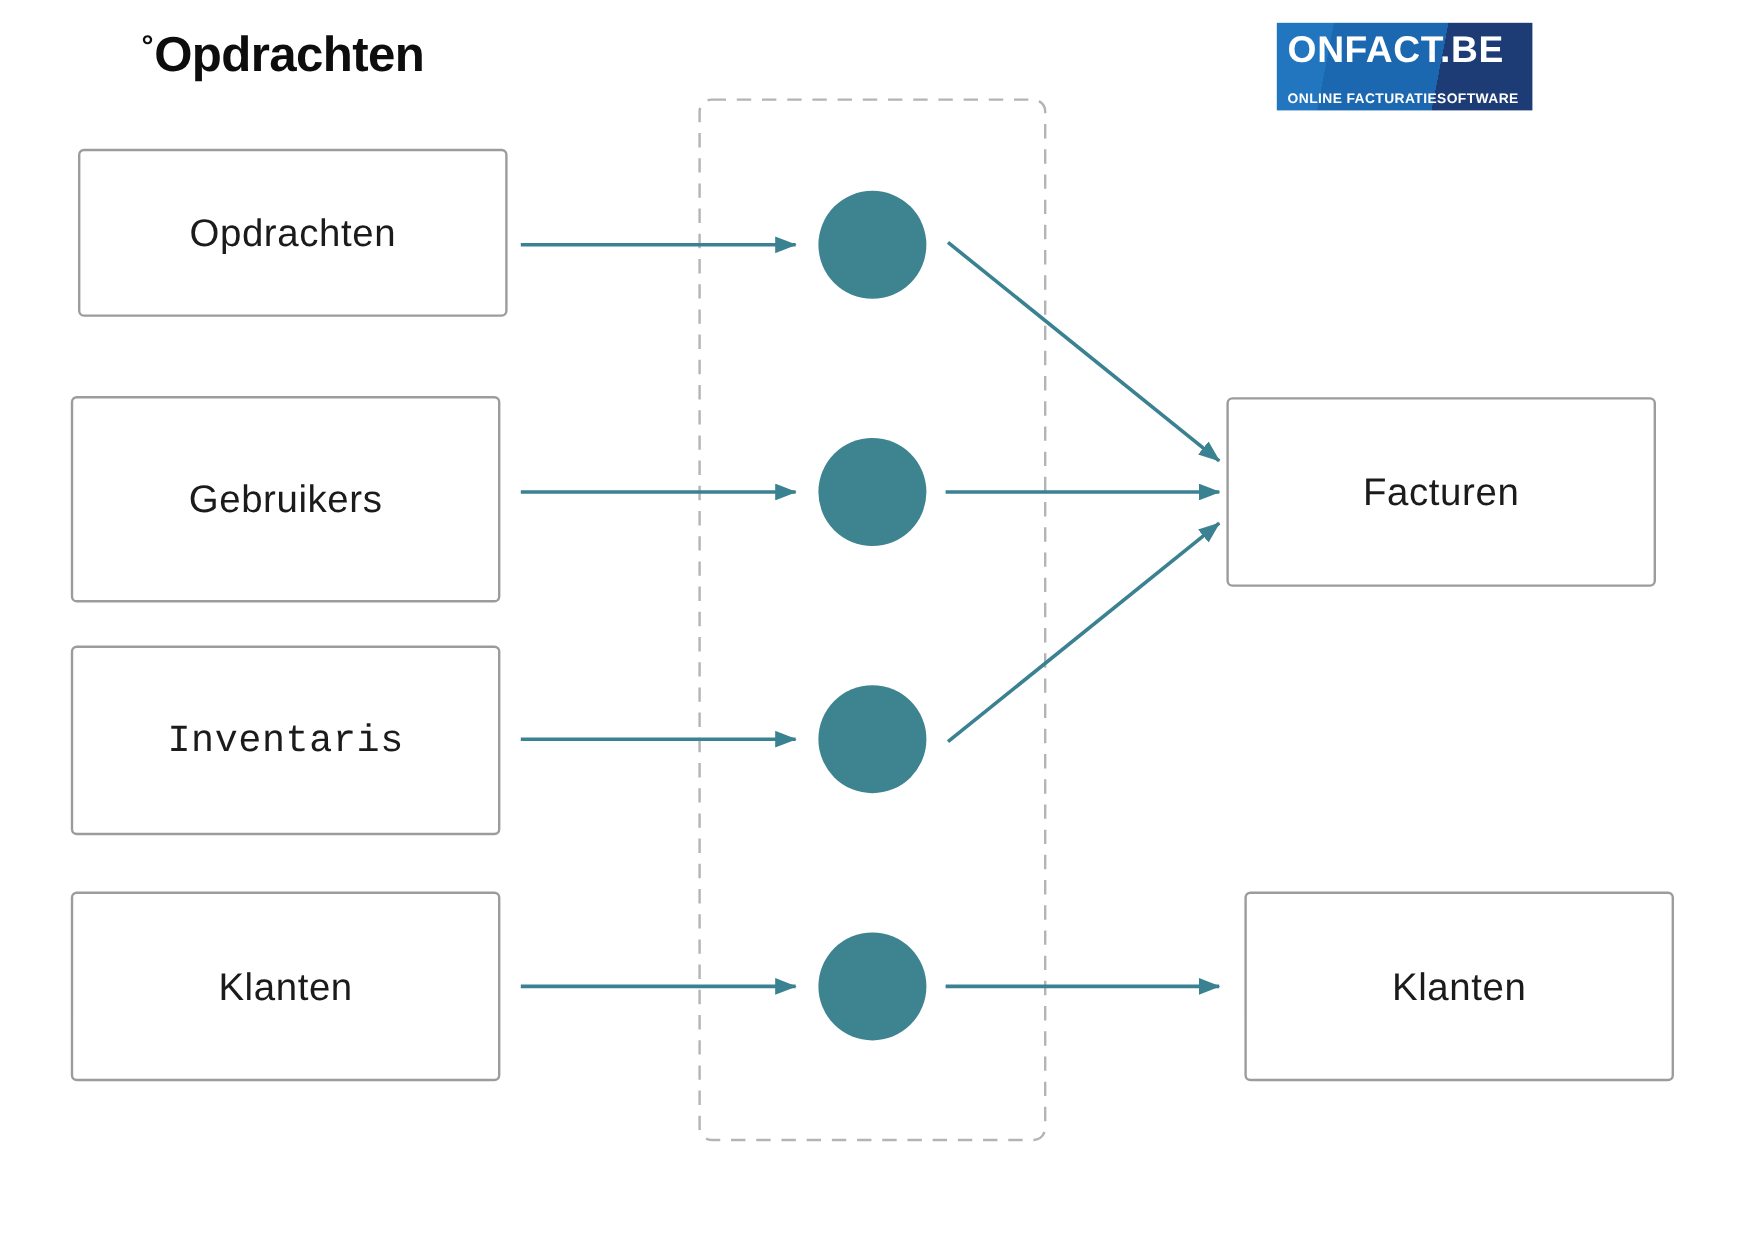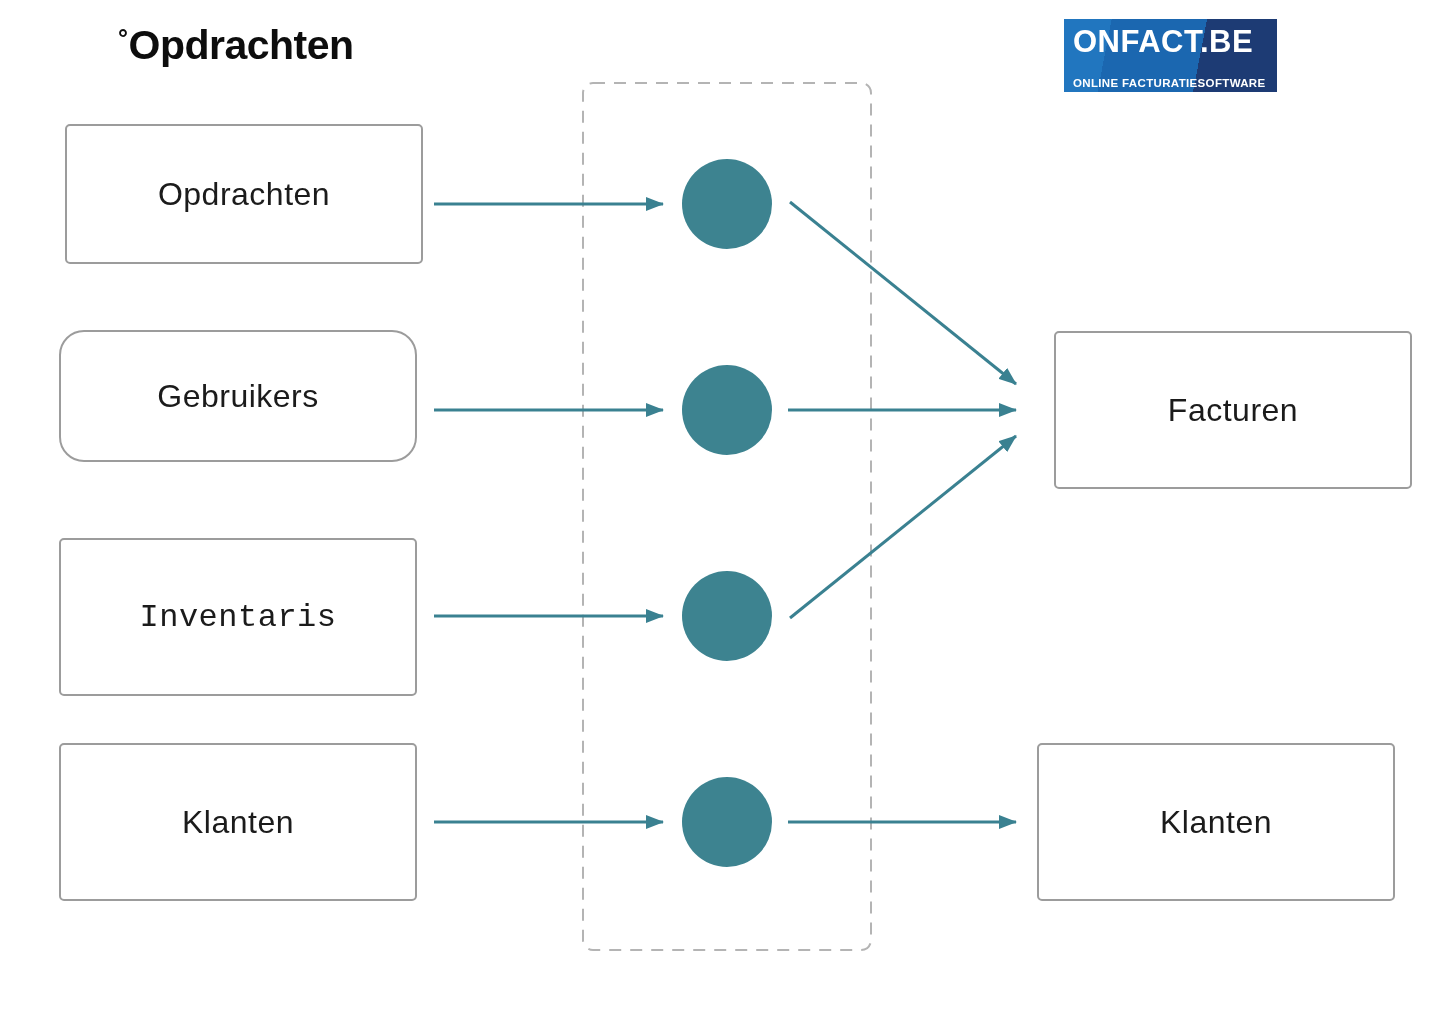--- a/index.html
+++ b/index.html
@@ -93,28 +93,28 @@
 
   <circle cx="727" cy="204" r="45" fill="#3d8390"></circle>
   <circle cx="727" cy="410" r="45" fill="#3d8390"></circle>
   <circle cx="727" cy="616" r="45" fill="#3d8390"></circle>
   <circle cx="727" cy="822" r="45" fill="#3d8390"></circle>
 </svg>
 
 <div class="node-box" style="left:65px; top:124px; height:140px;">
   <span>Opdrachten</span>
 </div>
-<div class="node-box" style="left:59px; top:330px; height:132px;border-radius:25px;">
+<div class="node-box" style="left:59px; top:330px; height:172px;">
   <span>Gebruikers</span>
 </div>
 <div class="node-box" style="left:59px; top:538px; height:158px;font-family:Liberation Mono, monospace;">
   <span>Inventaris</span>
 </div>
 <div class="node-box" style="left:59px; top:743px; height:158px;">
   <span>Klanten</span>
 </div>
 
-<div class="node-box" style="left:1054px; top:331px; height:158px;">
+<div class="node-box" style="left:1022px; top:331px; height:158px;">
   <span>Facturen</span>
 </div>
 <div class="node-box" style="left:1037px; top:743px; height:158px;">
   <span>Klanten</span>
 </div>
 
 </body></html>

